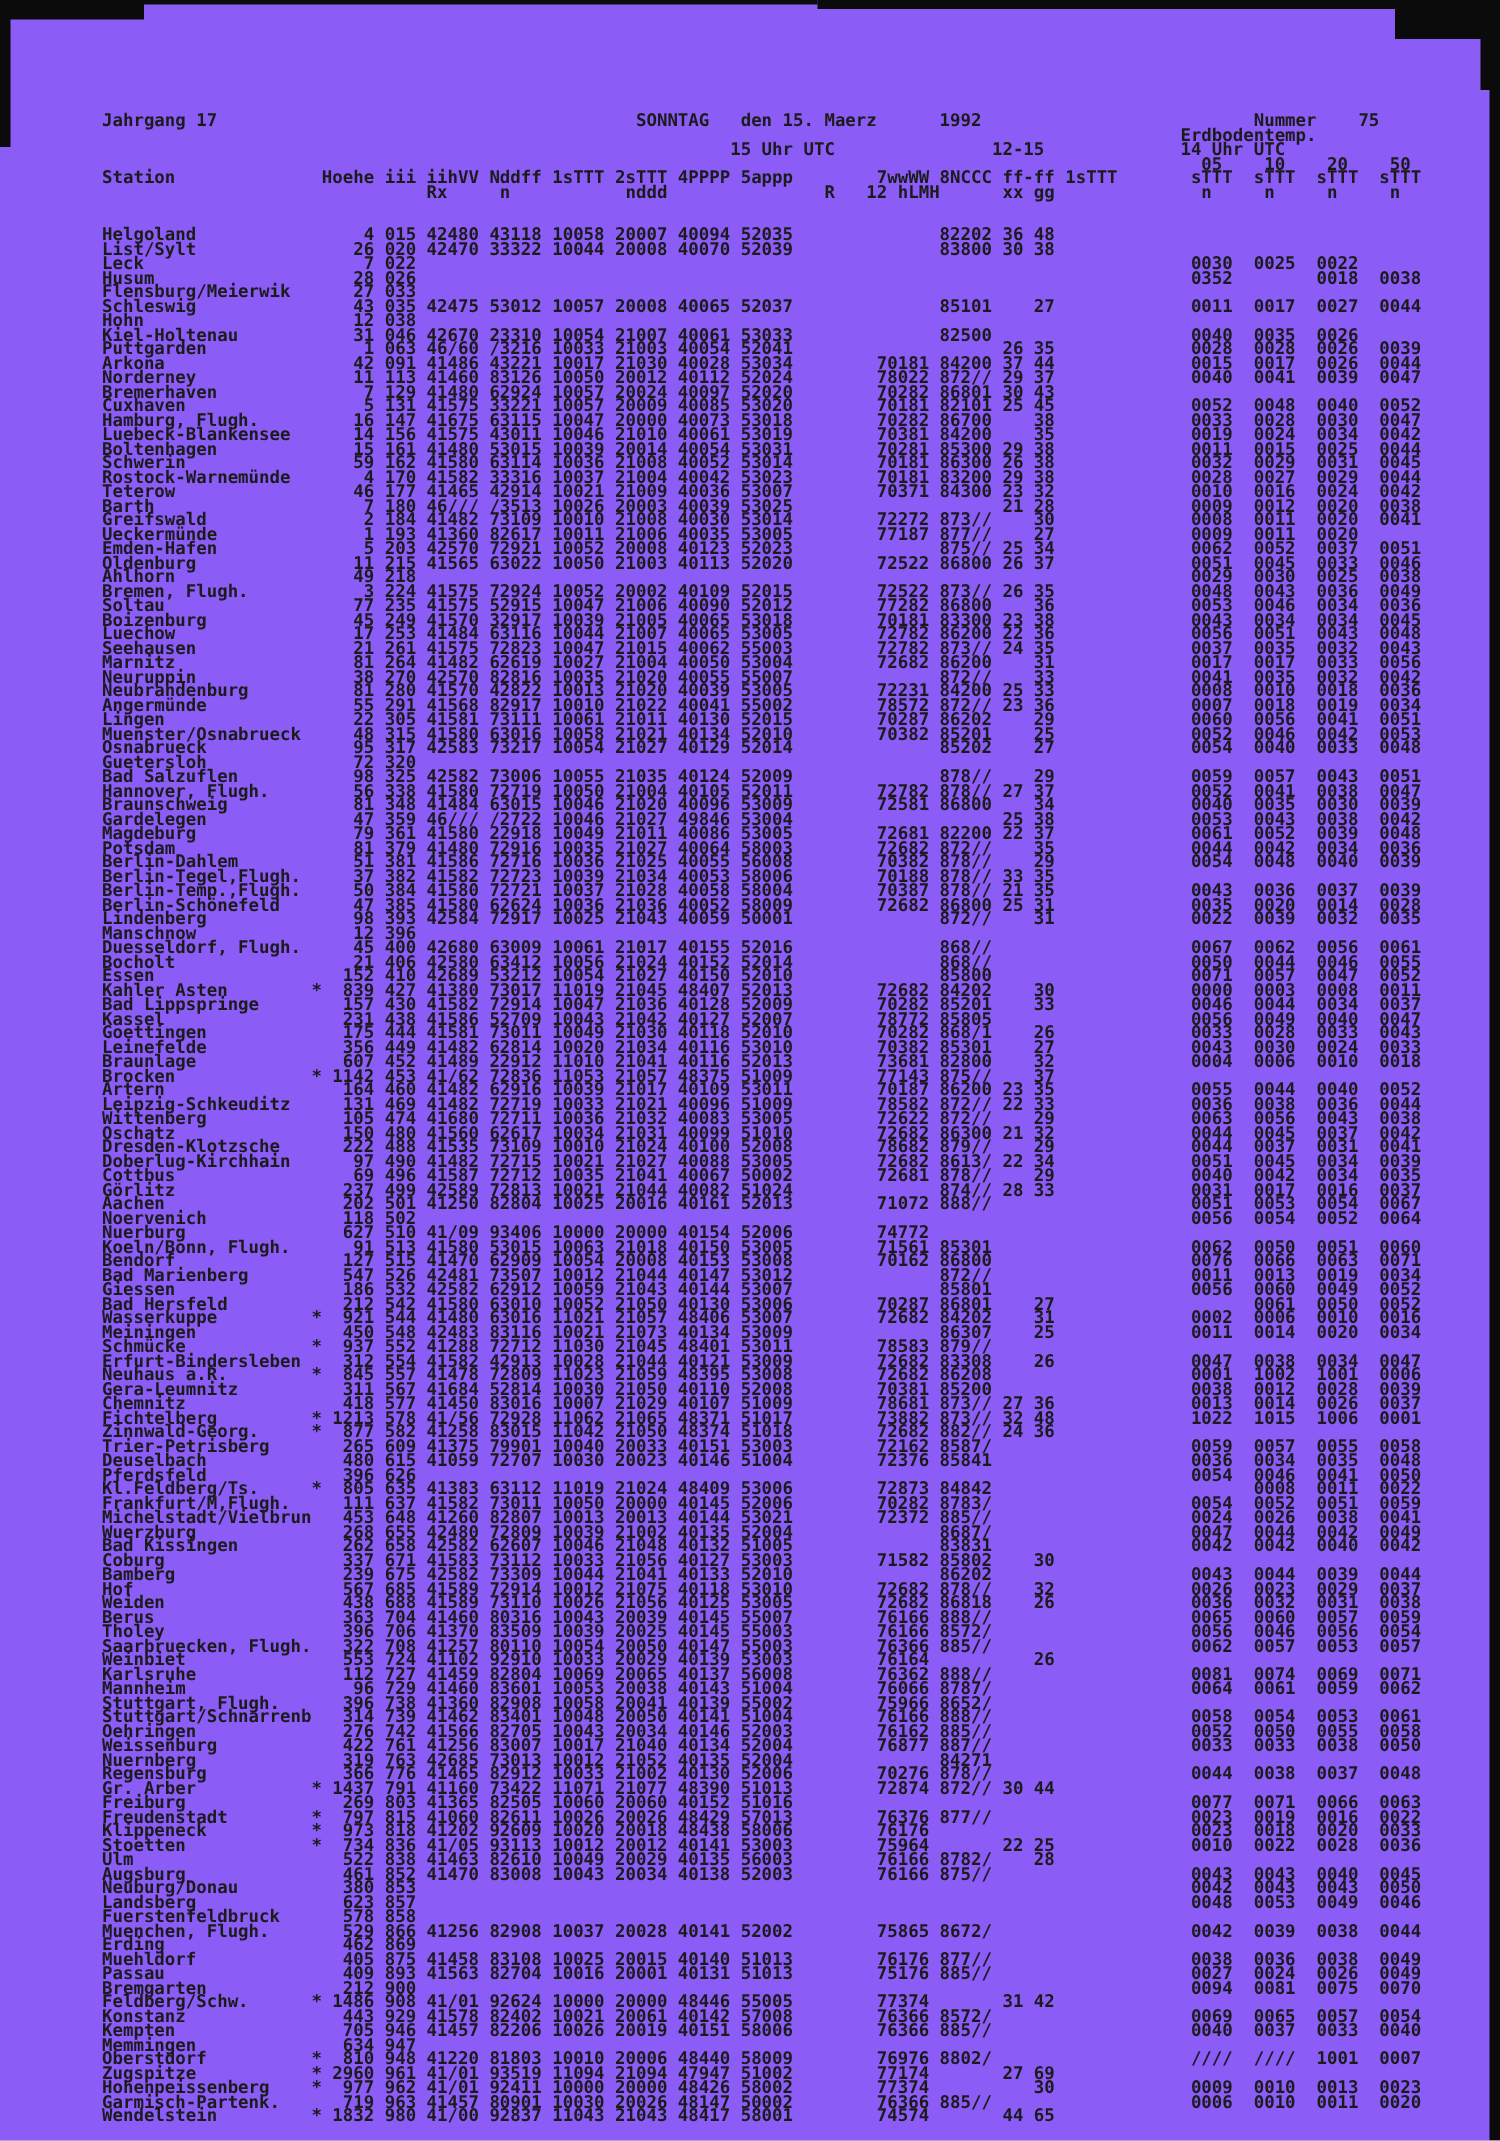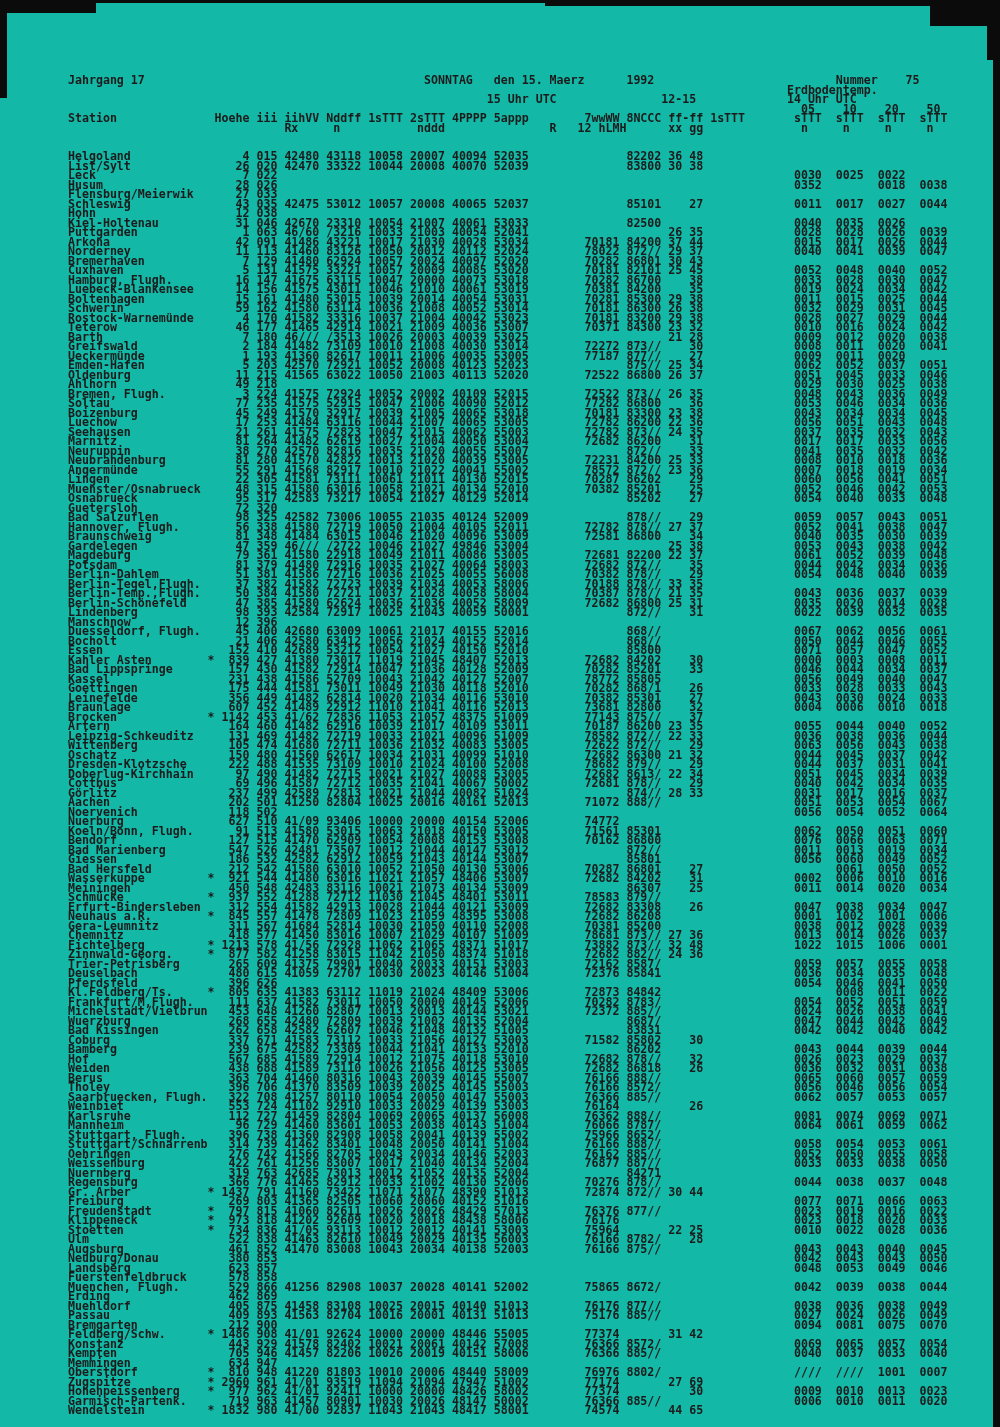--- a/index.html
+++ b/index.html
@@ -1,21 +1,21 @@
 <!DOCTYPE html>
 <html><head>
 <meta charset="utf-8">
 <title>Scanned Weather Bulletin</title>
 <style>
   html,body{margin:0;padding:0;background:#d8d8d4;}
   .page{
     position:relative;
     width:1000px;height:1427px;
     margin:0 auto;
-    background:#14b8a6;
+    background:#8b5cf6;
     overflow:hidden;
     font-family:"DejaVu Sans Mono",monospace;
   }
   
   .mark{position:absolute;background:#0b0b0b;}
   .m-tl{left:0;top:0;width:96px;height:13px;}
   .m-le{left:0;top:0;width:7px;height:98px;}
   .m-ts1{left:30px;top:0;width:515px;height:3px;}
   .m-ts2{left:545px;top:0;width:455px;height:6px;}
   .m-tr{left:930px;top:0;width:70px;height:26px;}

